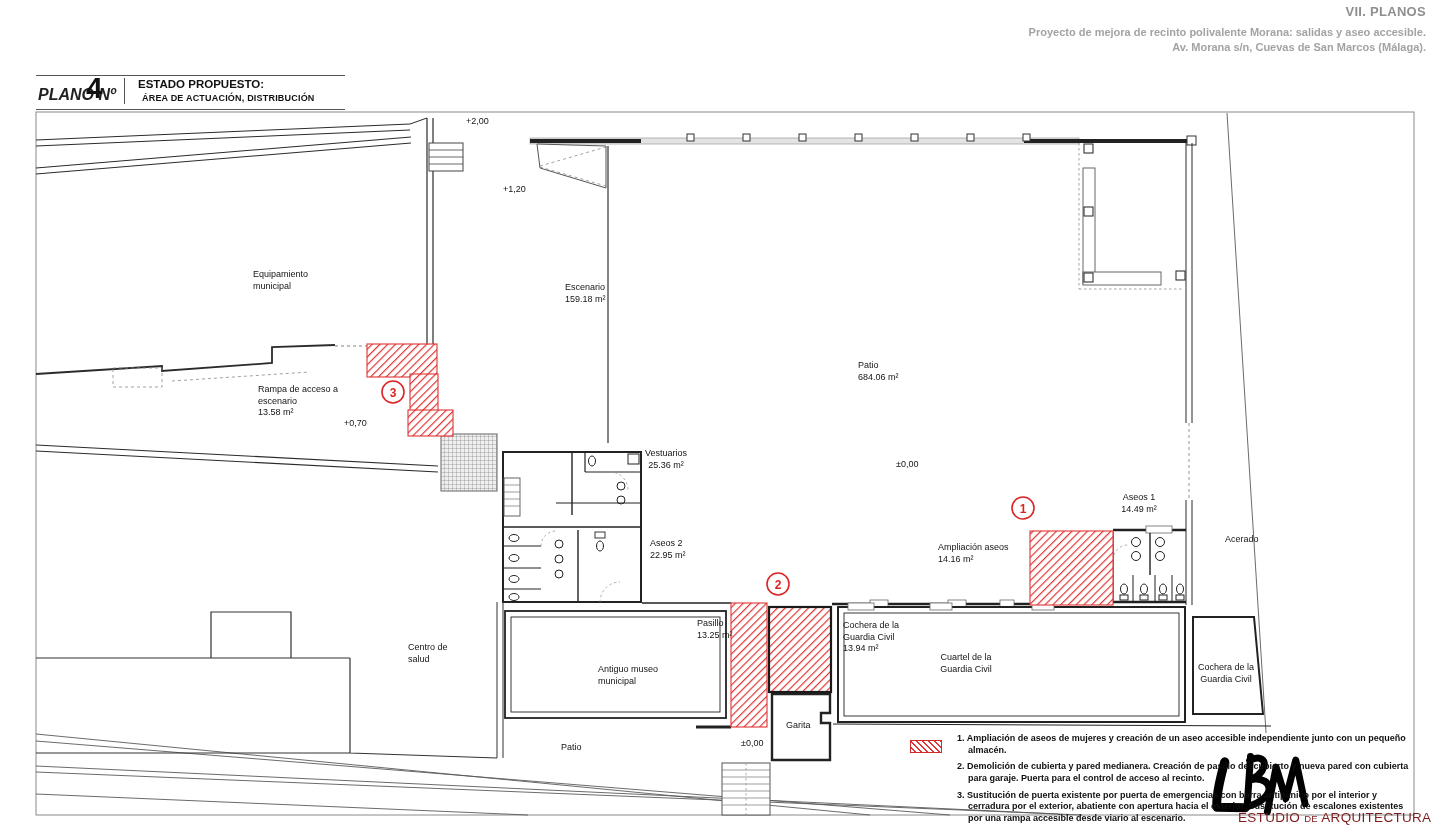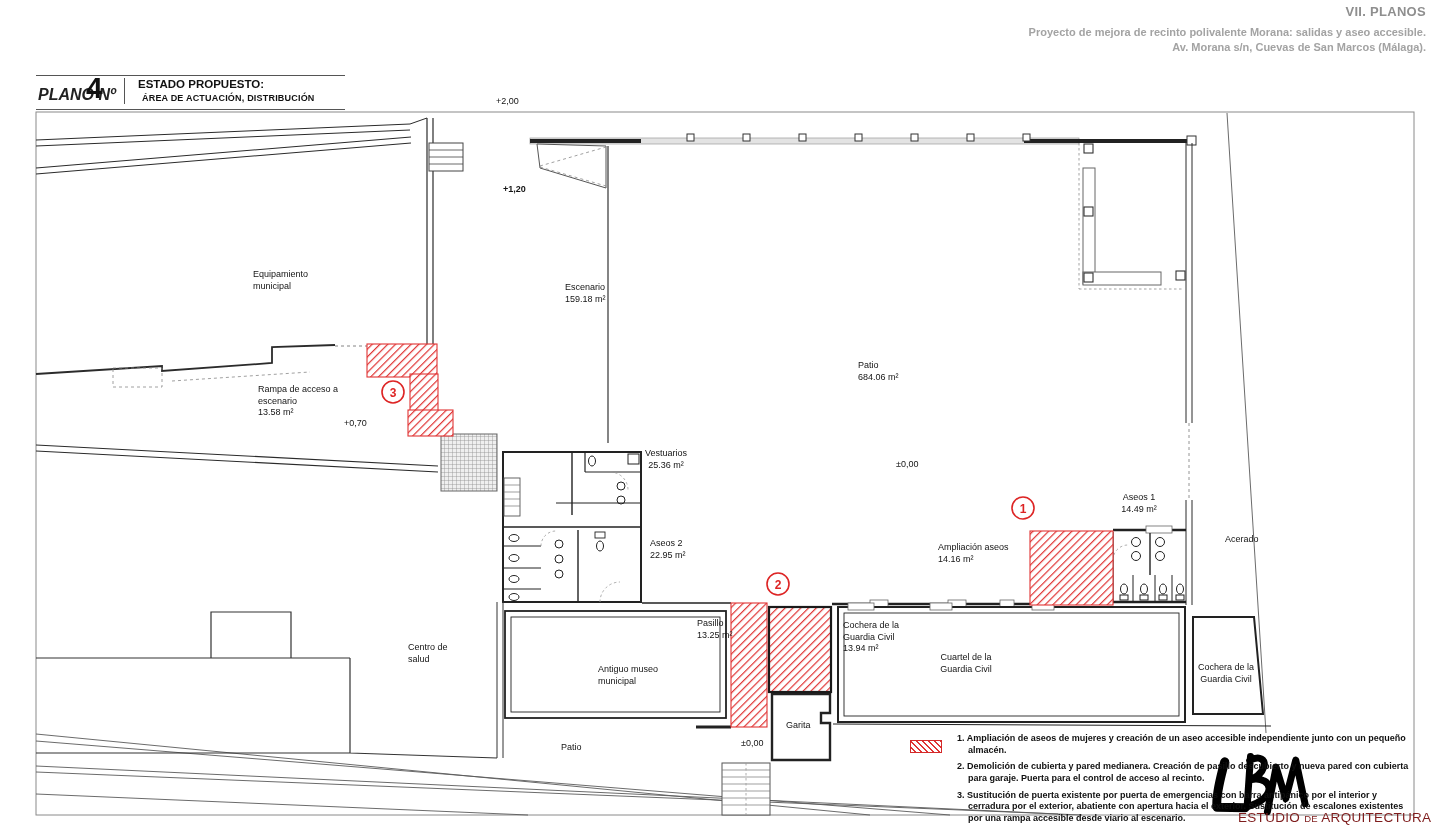--- a/index.html
+++ b/index.html
@@ -280,22 +280,22 @@
 13.94 m²</div>
   <div class="lbl ctr" style="left:918px;top:652px;width:96px;">Cuartel de la
 Guardia Civil</div>
   <div class="lbl ctr" style="left:1194px;top:662px;width:64px;">Cochera de la
 Guardia Civil</div>
   <div class="lbl" style="left:786px;top:720px;">Garita</div>
   <div class="lbl" style="left:408px;top:642px;">Centro de
 salud</div>
   <div class="lbl" style="left:561px;top:742px;">Patio</div>
 
-  <div class="lbl" style="left:466px;top:96px;margin-left:30px;">+2,00</div>
-  <div class="lbl" style="left:503px;top:184px;font-weight:bold;">+1,20</div>
+  <div class="lbl" style="left:466px;top:116px;">+2,00</div>
+  <div class="lbl" style="left:503px;top:184px;">+1,20</div>
   <div class="lbl" style="left:344px;top:418px;">+0,70</div>
   <div class="lbl" style="left:896px;top:459px;">±0,00</div>
   <div class="lbl" style="left:741px;top:738px;">±0,00</div>
 
   <div class="swatch"></div>
   <div class="legend">
     <div class="legend-item">1. Ampliación de aseos de mujeres y creación de un aseo accesible independiente junto con un pequeño almacén.</div>
     <div class="legend-item">2. Demolición de cubierta y pared medianera. Creación de pasillo descubierto y nueva pared con cubierta para garaje. Puerta para el control de acceso al recinto.</div>
     <div class="legend-item">3. Sustitución de puerta existente por puerta de emergencias con barra antipánico por el interior y cerradura por el exterior, abatiente con apertura hacia el exterior. Sustitución de escalones existentes por una rampa accesible desde viario al escenario.</div>
   </div>

